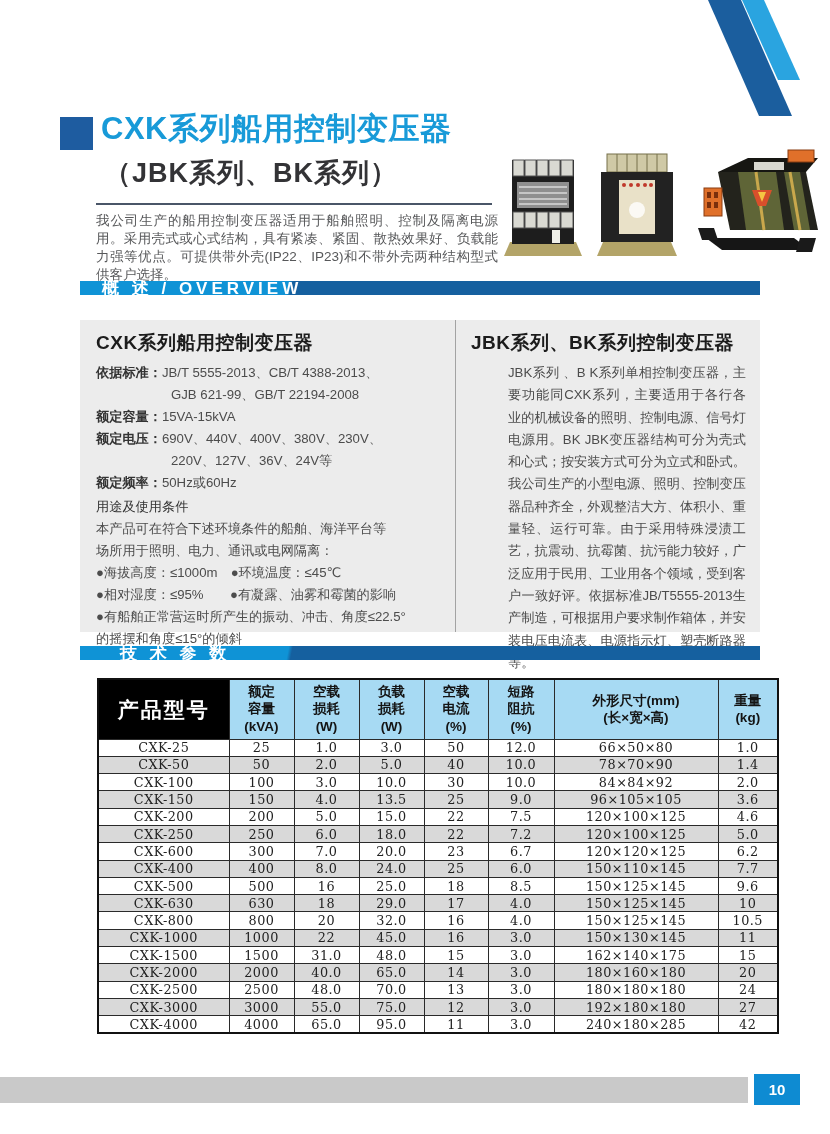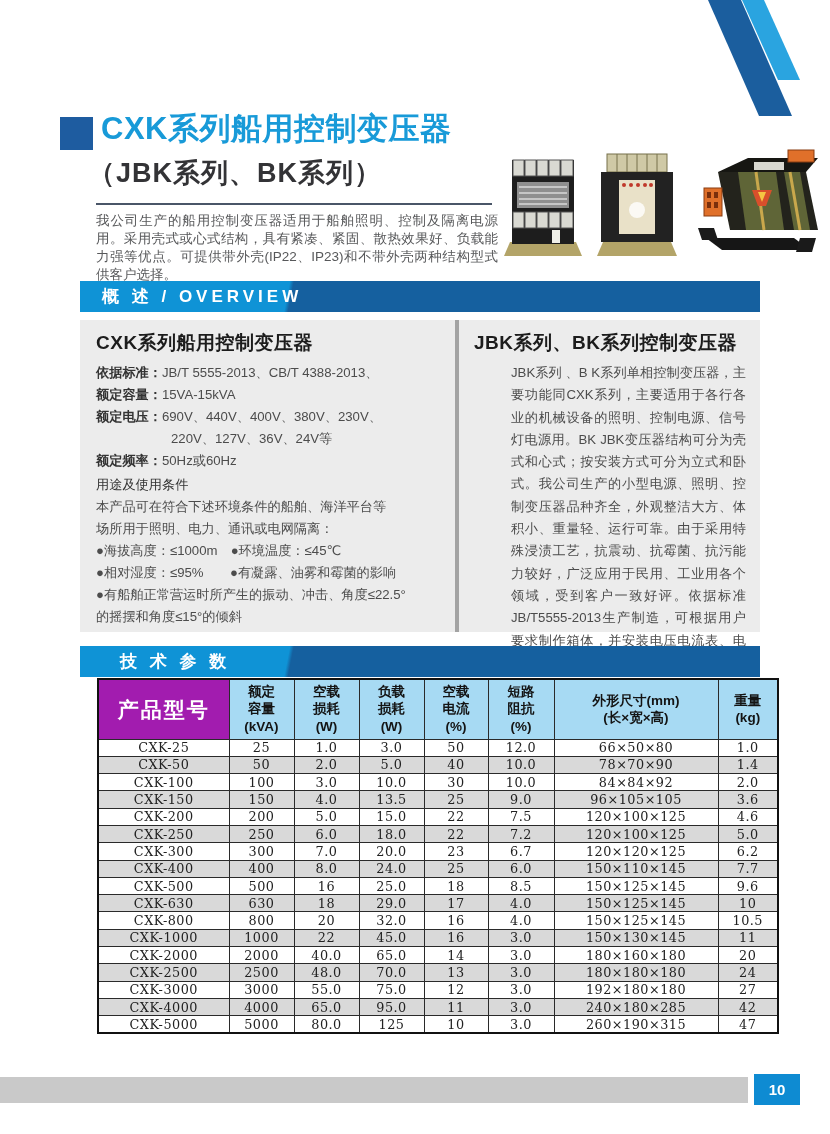--- a/index.html
+++ b/index.html
@@ -6,48 +6,48 @@
   html,body { width:830px; height:1134px; }
   body {
     position:relative; width:830px; height:1134px; background:#ffffff;
     font-family:"Liberation Sans","DejaVu Sans",sans-serif; overflow:hidden;
   }
   
   .top-deco { position:absolute; top:0; left:0; width:830px; height:125px; }
   
   .title-marker { position:absolute; left:60px; top:117px; width:33px; height:33px; background:#1e5ca0; }
   .page-title { position:absolute; left:101px; top:108px; font-size:31px; font-weight:bold; color:#189ad8; letter-spacing:0.5px; }
-  .page-subtitle { position:absolute; left:88px; top:155px; font-size:27px; font-weight:600; color:#333336; letter-spacing:1px; }
+  .page-subtitle { position:absolute; left:104px; top:155px; font-size:27px; font-weight:600; color:#333336; letter-spacing:1px; }
   .title-rule { position:absolute; left:96px; top:203px; width:396px; height:2px; background:#4a5668; }
   .intro { position:absolute; left:96px; top:212px; width:402px; font-size:13.5px; line-height:18px; color:#57585a; text-align:justify; }
   
   .photos { position:absolute; left:500px; top:136px; width:326px; height:126px; display:flex; align-items:flex-end; gap:7px; }
   
-  .section-bar { position:absolute; left:80px; width:680px; height:31px;
+  .section-bar { position:absolute; left:80px; width:680px; height:14px;
     background:linear-gradient(101deg,#0f93d6 30.6%,#15609f 31.2%);
     color:#ffffff; font-size:17px; font-weight:bold; letter-spacing:4px;
     display:flex; align-items:center; padding-left:22px; }
   .bar-overview { top:281px; }
   .bar-tech { top:646px;padding-left:40px; }
   
   .overview-box { position:absolute; left:80px; top:320px; width:680px; height:312px; background:#ececec; display:flex; }
   .ov-left { width:375px; padding:10px 14px 0 16px; }
-  .ov-right { width:305px; border-left:4px solid #a3a3a3; padding:10px 14px 0 15px; }
+  .ov-right { width:305px; border-left:1px solid #a3a3a3; padding:10px 14px 0 15px; }
   .ov-heading { font-size:19px; font-weight:bold; color:#1c1c1c; margin-bottom:6px; letter-spacing:0.5px; }
   .spec-line { font-size:13.2px; line-height:22px; color:#4c4c4c; white-space:nowrap; }
   .spec-line .lbl { font-weight:bold; color:#333; }
   .spec-line.indent { padding-left:75px; }
   .spec-line.subhead { font-weight:normal; color:#333; margin-top:2px; }
   .ov-body { font-size:13.2px; line-height:22.3px; color:#4c4c4c; text-align:justify;margin-left:37px; }
   
   .tech-table-wrap { position:absolute; left:97px; top:678px; }
   table.tech { border-collapse:collapse; table-layout:fixed; width:680px; border:2px solid #111; }
   table.tech th, table.tech td { border:1px solid #2a2a2a; text-align:center; vertical-align:middle; padding:0; }
   table.tech thead th { background:#a7daf3; color:#141414; font-size:13.5px; font-weight:bold; line-height:1.3; height:60px; font-family:"Liberation Sans","DejaVu Sans",sans-serif; }
-  table.tech thead th.c0 { background:#a21caf; color:#ffffff; font-size:21px; letter-spacing:2px; }
+  table.tech thead th.c0 { background:#000000; color:#ffffff; font-size:21px; letter-spacing:2px; }
   table.tech tbody td { font-family:"DejaVu Serif","Liberation Serif",serif; font-size:12.8px; color:#222; height:17.3px; letter-spacing:0.5px; }
   table.tech tbody tr:nth-child(even) { background:#d9d9d9; }
   col.c0{width:131px;} col.c1{width:65px;} col.c2{width:65px;} col.c3{width:65px;}
   col.c4{width:64px;} col.c5{width:66px;} col.c6{width:164px;} col.c7{width:60px;}
   
   .footer-bar { position:absolute; left:0; top:1077px; width:748px; height:26px; background:#c9c9c9; }
   .page-num { position:absolute; left:754px; top:1074px; width:46px; height:31px; background:#0e8bd2; color:#fff;
     font-size:15px; display:flex; align-items:center; justify-content:center; font-weight:bold; }
 </style>
 </head>
@@ -140,20 +140,21 @@
 
 <div class="section-bar bar-overview">
   <span>概 述 / OVERVIEW</span>
 </div>
 
 <div class="overview-box">
   <div class="ov-left">
     <div class="ov-heading">CXK系列船用控制变压器</div>
     <div>
         <div class="spec-line"><span class="lbl">依据标准：</span>JB/T 5555-2013、CB/T 4388-2013、</div>
+        <div class="spec-line indent">GJB 621-99、GB/T 22194-2008</div>
         <div class="spec-line"><span class="lbl">额定容量：</span>15VA-15kVA</div>
         <div class="spec-line"><span class="lbl">额定电压：</span>690V、440V、400V、380V、230V、</div>
         <div class="spec-line indent">220V、127V、36V、24V等</div>
         <div class="spec-line"><span class="lbl">额定频率：</span>50Hz或60Hz</div>
         <div class="spec-line subhead">用途及使用条件</div>
         <div class="spec-line">本产品可在符合下述环境条件的船舶、海洋平台等</div>
         <div class="spec-line">场所用于照明、电力、通讯或电网隔离：</div>
         <div class="spec-line">●海拔高度：≤1000m　●环境温度：≤45℃</div>
         <div class="spec-line">●相对湿度：≤95%　　●有凝露、油雾和霉菌的影响</div>
         <div class="spec-line">●有船舶正常营运时所产生的振动、冲击、角度≤22.5°</div>
@@ -249,21 +250,21 @@
           <td class="c0">CXK-250</td>
           <td class="c1">250</td>
           <td class="c2">6.0</td>
           <td class="c3">18.0</td>
           <td class="c4">22</td>
           <td class="c5">7.2</td>
           <td class="c6">120×100×125</td>
           <td class="c7">5.0</td>
         </tr>
         <tr>
-          <td class="c0">CXK-300</td>
+          <td class="c0">CXK-600</td>
           <td class="c1">300</td>
           <td class="c2">7.0</td>
           <td class="c3">20.0</td>
           <td class="c4">23</td>
           <td class="c5">6.7</td>
           <td class="c6">120×120×125</td>
           <td class="c7">6.2</td>
         </tr>
         <tr>
           <td class="c0">CXK-400</td>
@@ -309,20 +310,30 @@
           <td class="c0">CXK-1000</td>
           <td class="c1">1000</td>
           <td class="c2">22</td>
           <td class="c3">45.0</td>
           <td class="c4">16</td>
           <td class="c5">3.0</td>
           <td class="c6">150×130×145</td>
           <td class="c7">11</td>
         </tr>
         <tr>
+          <td class="c0">CXK-1500</td>
+          <td class="c1">1500</td>
+          <td class="c2">31.0</td>
+          <td class="c3">48.0</td>
+          <td class="c4">15</td>
+          <td class="c5">3.0</td>
+          <td class="c6">162×140×175</td>
+          <td class="c7">15</td>
+        </tr>
+        <tr>
           <td class="c0">CXK-2000</td>
           <td class="c1">2000</td>
           <td class="c2">40.0</td>
           <td class="c3">65.0</td>
           <td class="c4">14</td>
           <td class="c5">3.0</td>
           <td class="c6">180×160×180</td>
           <td class="c7">20</td>
         </tr>
         <tr>
@@ -348,28 +359,18 @@
         <tr>
           <td class="c0">CXK-4000</td>
           <td class="c1">4000</td>
           <td class="c2">65.0</td>
           <td class="c3">95.0</td>
           <td class="c4">11</td>
           <td class="c5">3.0</td>
           <td class="c6">240×180×285</td>
           <td class="c7">42</td>
         </tr>
-        <tr>
-          <td class="c0">CXK-5000</td>
-          <td class="c1">5000</td>
-          <td class="c2">80.0</td>
-          <td class="c3">125</td>
-          <td class="c4">10</td>
-          <td class="c5">3.0</td>
-          <td class="c6">260×190×315</td>
-          <td class="c7">47</td>
-        </tr>
       </tbody>
   </table>
 </div>
 
 <div class="footer-bar"></div>
 <div class="page-num">10</div>
 
 </body></html>

